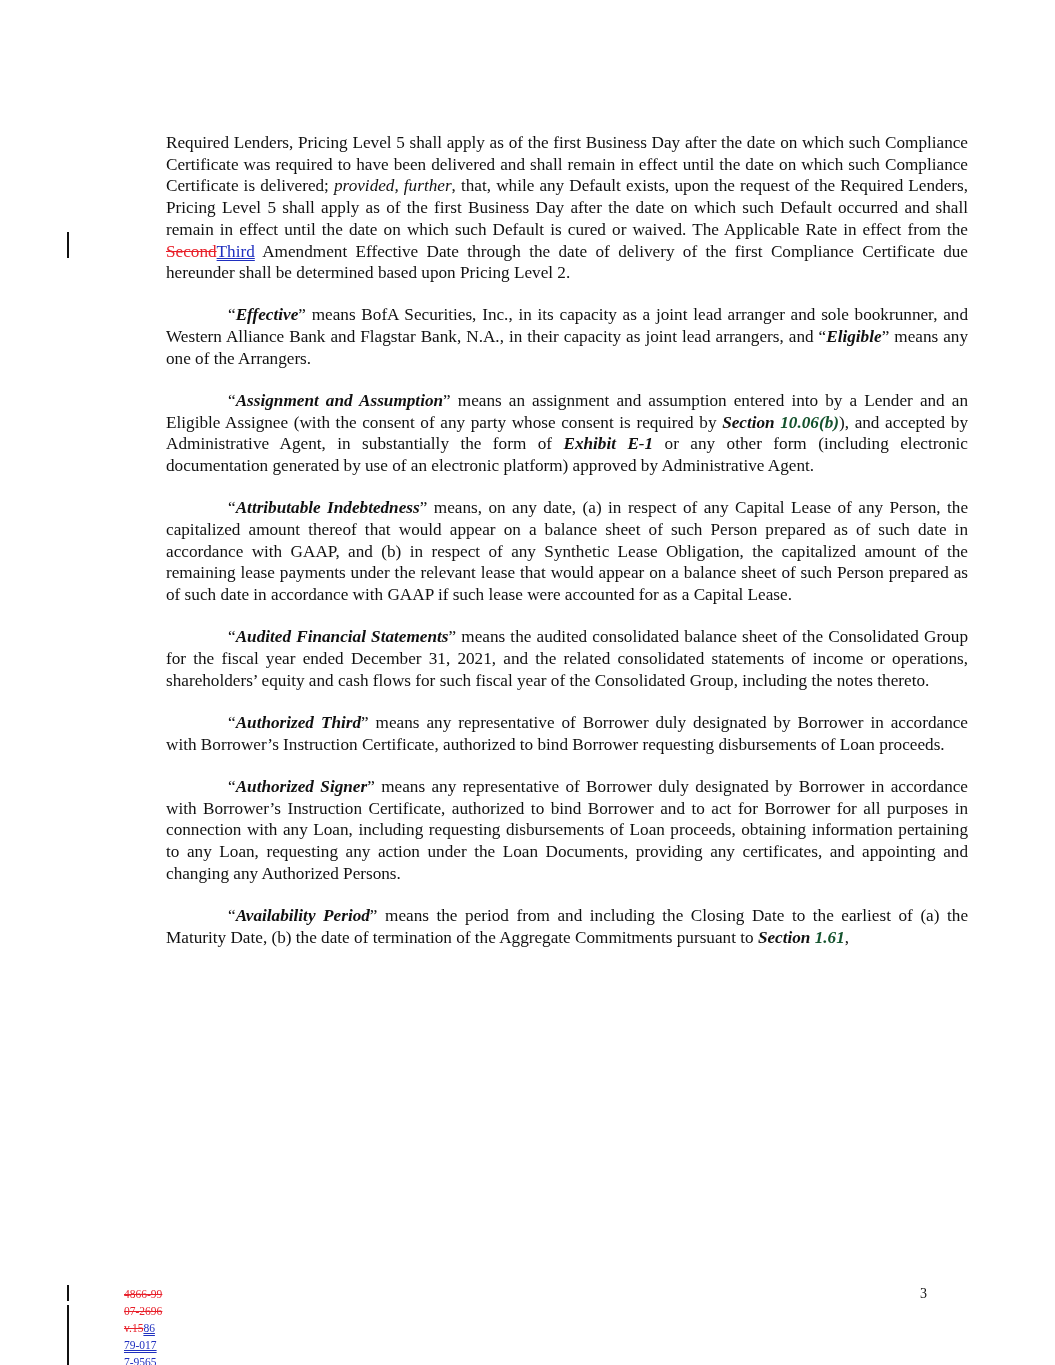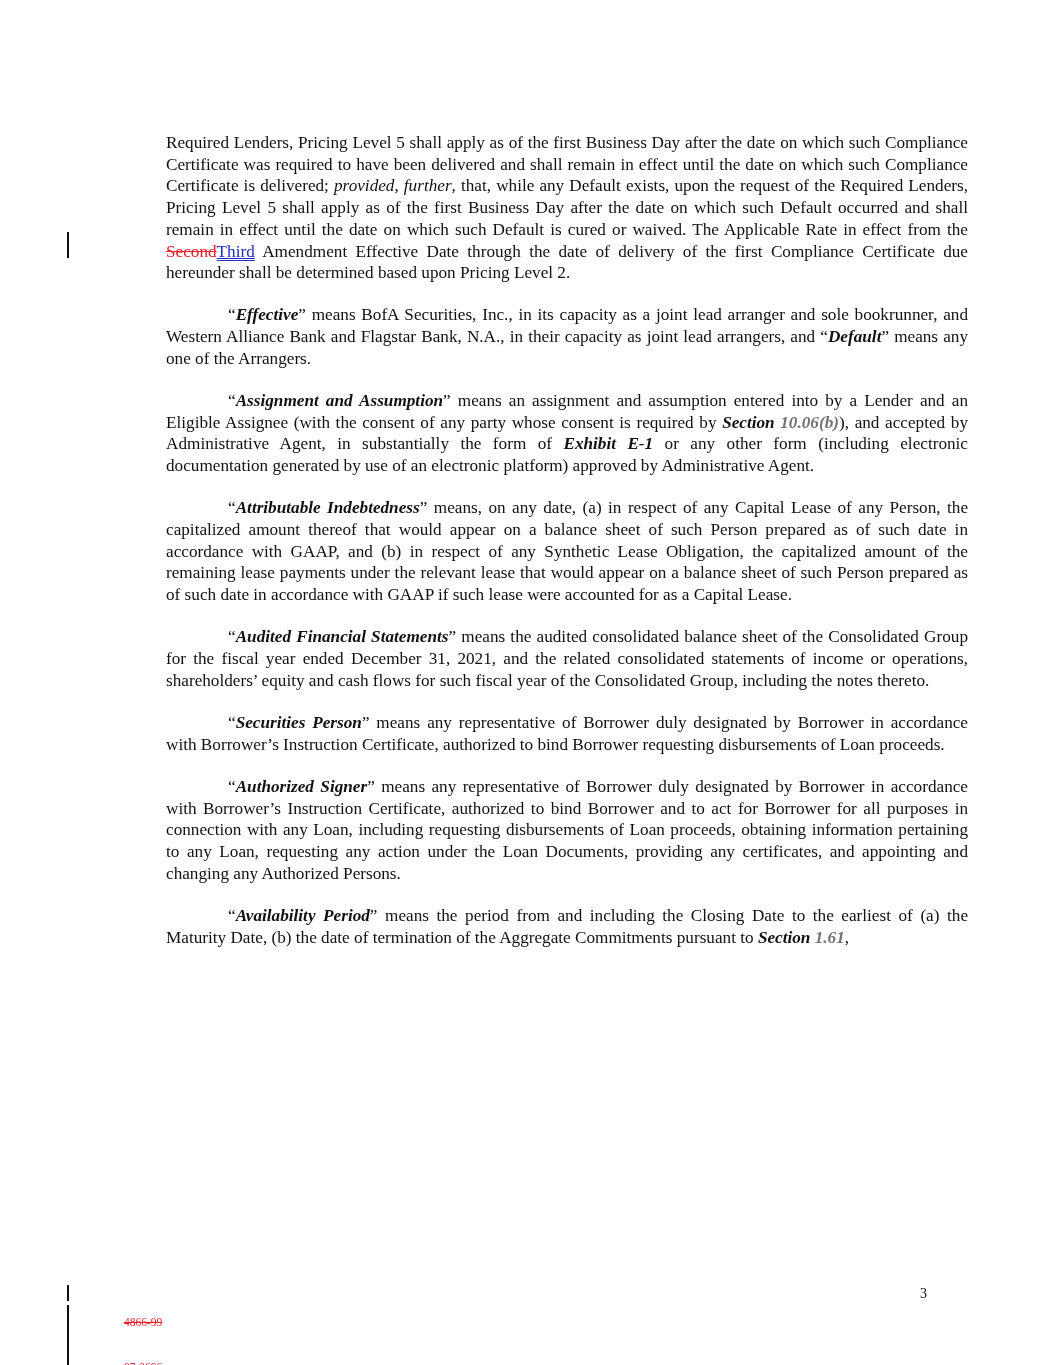--- a/index.html
+++ b/index.html
@@ -3,61 +3,61 @@
 <meta charset="utf-8">
 <style>
   html, body { margin:0; padding:0; background:#ffffff; }
   body { width:1055px; height:1365px; position:relative; overflow:hidden;
          font-family:"Liberation Serif", serif; color:#111; }
   .page { position:absolute; left:124px; top:132px; width:802px; font-size:17.2px; line-height:21.7px;margin-left:42px; }
   p { margin:0 0 20.5px 0; text-align:justify; }
   p.indent { text-indent:62px; }
   .term { font-weight:bold; font-style:italic; }
   .ref { font-weight:bold; font-style:italic; }
-  .refnum { font-weight:bold; font-style:italic; color:#737373; }
+  .refnum { font-weight:bold; font-style:italic; color:#14532d; }
   .del { color:#e8202a; text-decoration:line-through; }
   .ins { color:#1f2fbf; text-decoration:underline double; }
   .changebar { position:absolute; left:67px; width:2px; background:#111; }
   .pagenum { position:absolute; left:920px; top:1286px; font-size:14px; }
   .footer-ids { position:absolute; left:124px; top:1286px; font-size:11.5px; line-height:17px; }
-  .footer-ids div { white-space:nowrap;margin-top:28px; }
+  .footer-ids div { white-space:nowrap; }
 </style>
 </head>
 <body>
 
 <div class="changebar" style="top:232px;height:26px;"></div>
 <div class="changebar" style="top:1285px;height:16px;"></div>
 <div class="changebar" style="top:1305px;height:60px;"></div>
 
 <div class="page">
 
   <p>
     <span>Required Lenders, Pricing Level 5 shall apply as of the first Business Day after the date on which such Compliance Certificate was required to have been delivered and shall remain in effect until the date on which such Compliance Certificate is delivered; </span><em>provided, further</em><span>, that, while any Default exists, upon the request of the Required Lenders, Pricing Level 5 shall apply as of the first Business Day after the date on which such Default occurred and shall remain in effect until the date on which such Default is cured or waived. The Applicable Rate in effect from the </span><span class="del">Second</span><span class="ins">Third</span><span> Amendment Effective Date through the date of delivery of the first Compliance Certificate due hereunder shall be determined based upon Pricing Level 2.</span>
   </p>
 
 
 
   <p class="indent">
-    <span>“</span><span class="term">Effective</span><span>” means BofA Securities, Inc., in its capacity as a joint lead arranger and sole bookrunner, and Western Alliance Bank  and Flagstar Bank, N.A., in their capacity as joint lead arrangers, and “</span><span class="term">Default</span><span>” means any one of the Arrangers.</span>
+    <span>“</span><span class="term">Effective</span><span>” means BofA Securities, Inc., in its capacity as a joint lead arranger and sole bookrunner, and Western Alliance Bank  and Flagstar Bank, N.A., in their capacity as joint lead arrangers, and “</span><span class="term">Eligible</span><span>” means any one of the Arrangers.</span>
   </p>
 
   <p class="indent">
     <span>“</span><span class="term">Assignment and Assumption</span><span>” means an assignment and assumption entered into by a Lender and an Eligible Assignee (with the consent of any party whose consent is required by </span><span class="ref">Section </span><span class="refnum">10.06(b)</span><span>), and accepted by Administrative Agent, in substantially the form of </span><span class="ref">Exhibit E-1</span><span> or any other form (including electronic documentation generated by use of an electronic platform) approved by Administrative Agent.</span>
   </p>
 
   <p class="indent">
     <span>“</span><span class="term">Attributable Indebtedness</span><span>” means, on any date, (a) in respect of any Capital Lease of any Person, the capitalized amount thereof that would appear on a balance sheet of such Person prepared as of such date in accordance with GAAP, and (b) in respect of any Synthetic Lease Obligation, the capitalized amount of the remaining lease payments under the relevant lease that would appear on a balance sheet of such Person prepared as of such date in accordance with GAAP if such lease were accounted for as a Capital Lease.</span>
   </p>
 
   <p class="indent">
     <span>“</span><span class="term">Audited Financial Statements</span><span>” means the audited consolidated balance sheet of the Consolidated Group for the fiscal year ended December 31, 2021, and the related consolidated statements of income or operations, shareholders’ equity and cash flows for such fiscal year of the Consolidated Group, including the notes thereto.</span>
   </p>
 
   <p class="indent">
-    <span>“</span><span class="term">Securities Person</span><span>” means any representative of Borrower duly designated by Borrower in accordance with Borrower’s Instruction Certificate, authorized to bind Borrower requesting disbursements of Loan proceeds.</span>
+    <span>“</span><span class="term">Authorized Third</span><span>” means any representative of Borrower duly designated by Borrower in accordance with Borrower’s Instruction Certificate, authorized to bind Borrower requesting disbursements of Loan proceeds.</span>
   </p>
 
   <p class="indent">
     <span>“</span><span class="term">Authorized Signer</span><span>” means any representative of Borrower duly designated by Borrower in accordance with Borrower’s Instruction Certificate, authorized to bind Borrower and to act for Borrower for all purposes in connection with any Loan, including requesting disbursements of Loan proceeds, obtaining information pertaining to any Loan, requesting any action under the Loan Documents, providing any certificates, and appointing and changing any Authorized Persons.</span>
   </p>
 
   <p class="indent">
     <span>“</span><span class="term">Availability Period</span><span>” means the period from and including the Closing Date to the earliest of (a) the Maturity Date, (b) the date of termination of the Aggregate Commitments pursuant to </span><span class="ref">Section </span><span class="refnum">1.61</span><span>,</span>
   </p>
 </div>

